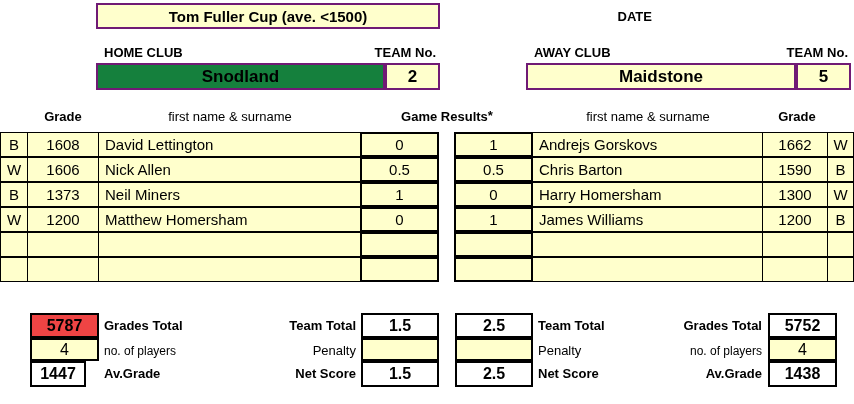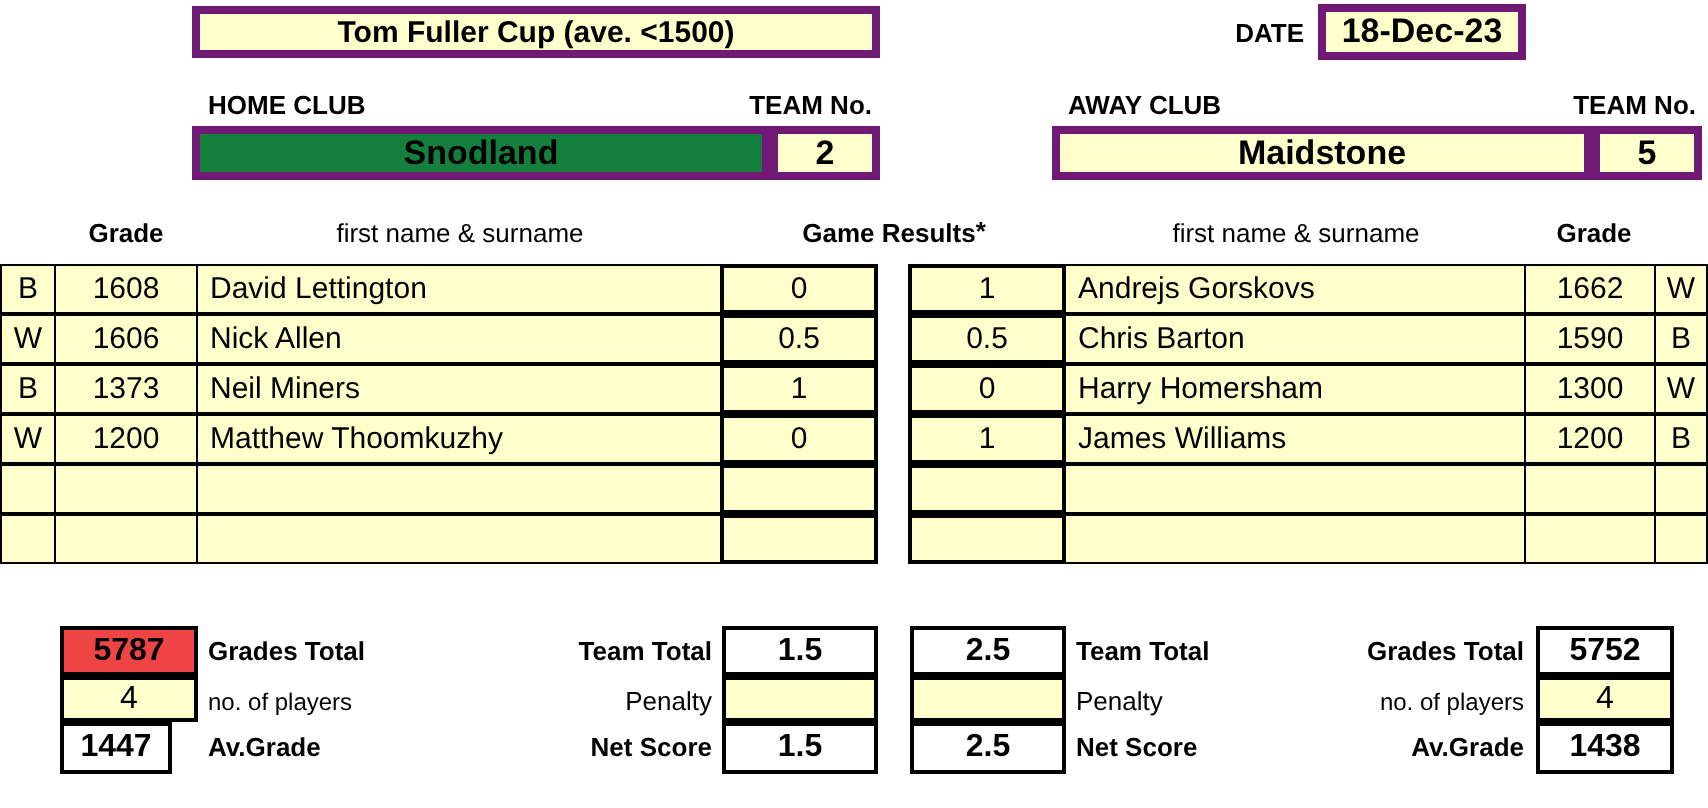--- a/index.html
+++ b/index.html
@@ -17,21 +17,21 @@
   }
   .sheet {
     position: relative;
     width: 854px;
     height: 404px;
   }
 
   .box {
     position: absolute;
     box-sizing: border-box;
-    border: 4px solid #701a75;
+    border: 2px solid #701a75;
     display: flex;
     align-items: center;
     justify-content: center;
     font-weight: bold;
     white-space: nowrap;
   }
   .lbl {
     position: absolute;
     display: flex;
     align-items: center;
@@ -180,23 +180,20 @@
 </style>
 </head>
 <body>
 
 <div class="sheet">
 
   <div class="box" id="title-box">
     <span>Tom Fuller Cup (ave. &lt;1500)</span>
   </div>
   <div class="lbl" id="date-label">DATE</div>
-  <div class="box" id="date-box">
-    <span>18-Dec-23</span>
-  </div>
 
   <div class="lbl club-caption" id="home-club-caption">HOME CLUB</div>
   <div class="lbl club-caption" id="home-team-caption">TEAM No.</div>
   <div class="lbl club-caption" id="away-club-caption">AWAY CLUB</div>
   <div class="lbl club-caption" id="away-team-caption">TEAM No.</div>
 
   <div class="box" id="home-club-box">
     <span>Snodland</span>
   </div>
   <div class="box" id="home-team-box">
@@ -245,21 +242,21 @@
         <div class="pcell c-name-l">Neil Miners</div>
         <div class="pcell c-res-l">1</div>
         <div class="pcell c-res-r">0</div>
         <div class="pcell c-name-r">Harry Homersham</div>
         <div class="pcell c-grade-r">1300</div>
         <div class="pcell c-color-r">W</div>
       </div>
       <div class="prow">
         <div class="pcell c-color-l">W</div>
         <div class="pcell c-grade-l">1200</div>
-        <div class="pcell c-name-l">Matthew Thoomkuzhy</div>
+        <div class="pcell c-name-l">Matthew Homersham</div>
         <div class="pcell c-res-l">0</div>
         <div class="pcell c-res-r">1</div>
         <div class="pcell c-name-r">James Williams</div>
         <div class="pcell c-grade-r">1200</div>
         <div class="pcell c-color-r">B</div>
       </div>
       <div class="prow">
         <div class="pcell c-color-l"></div>
         <div class="pcell c-grade-l"></div>
         <div class="pcell c-name-l"></div>

